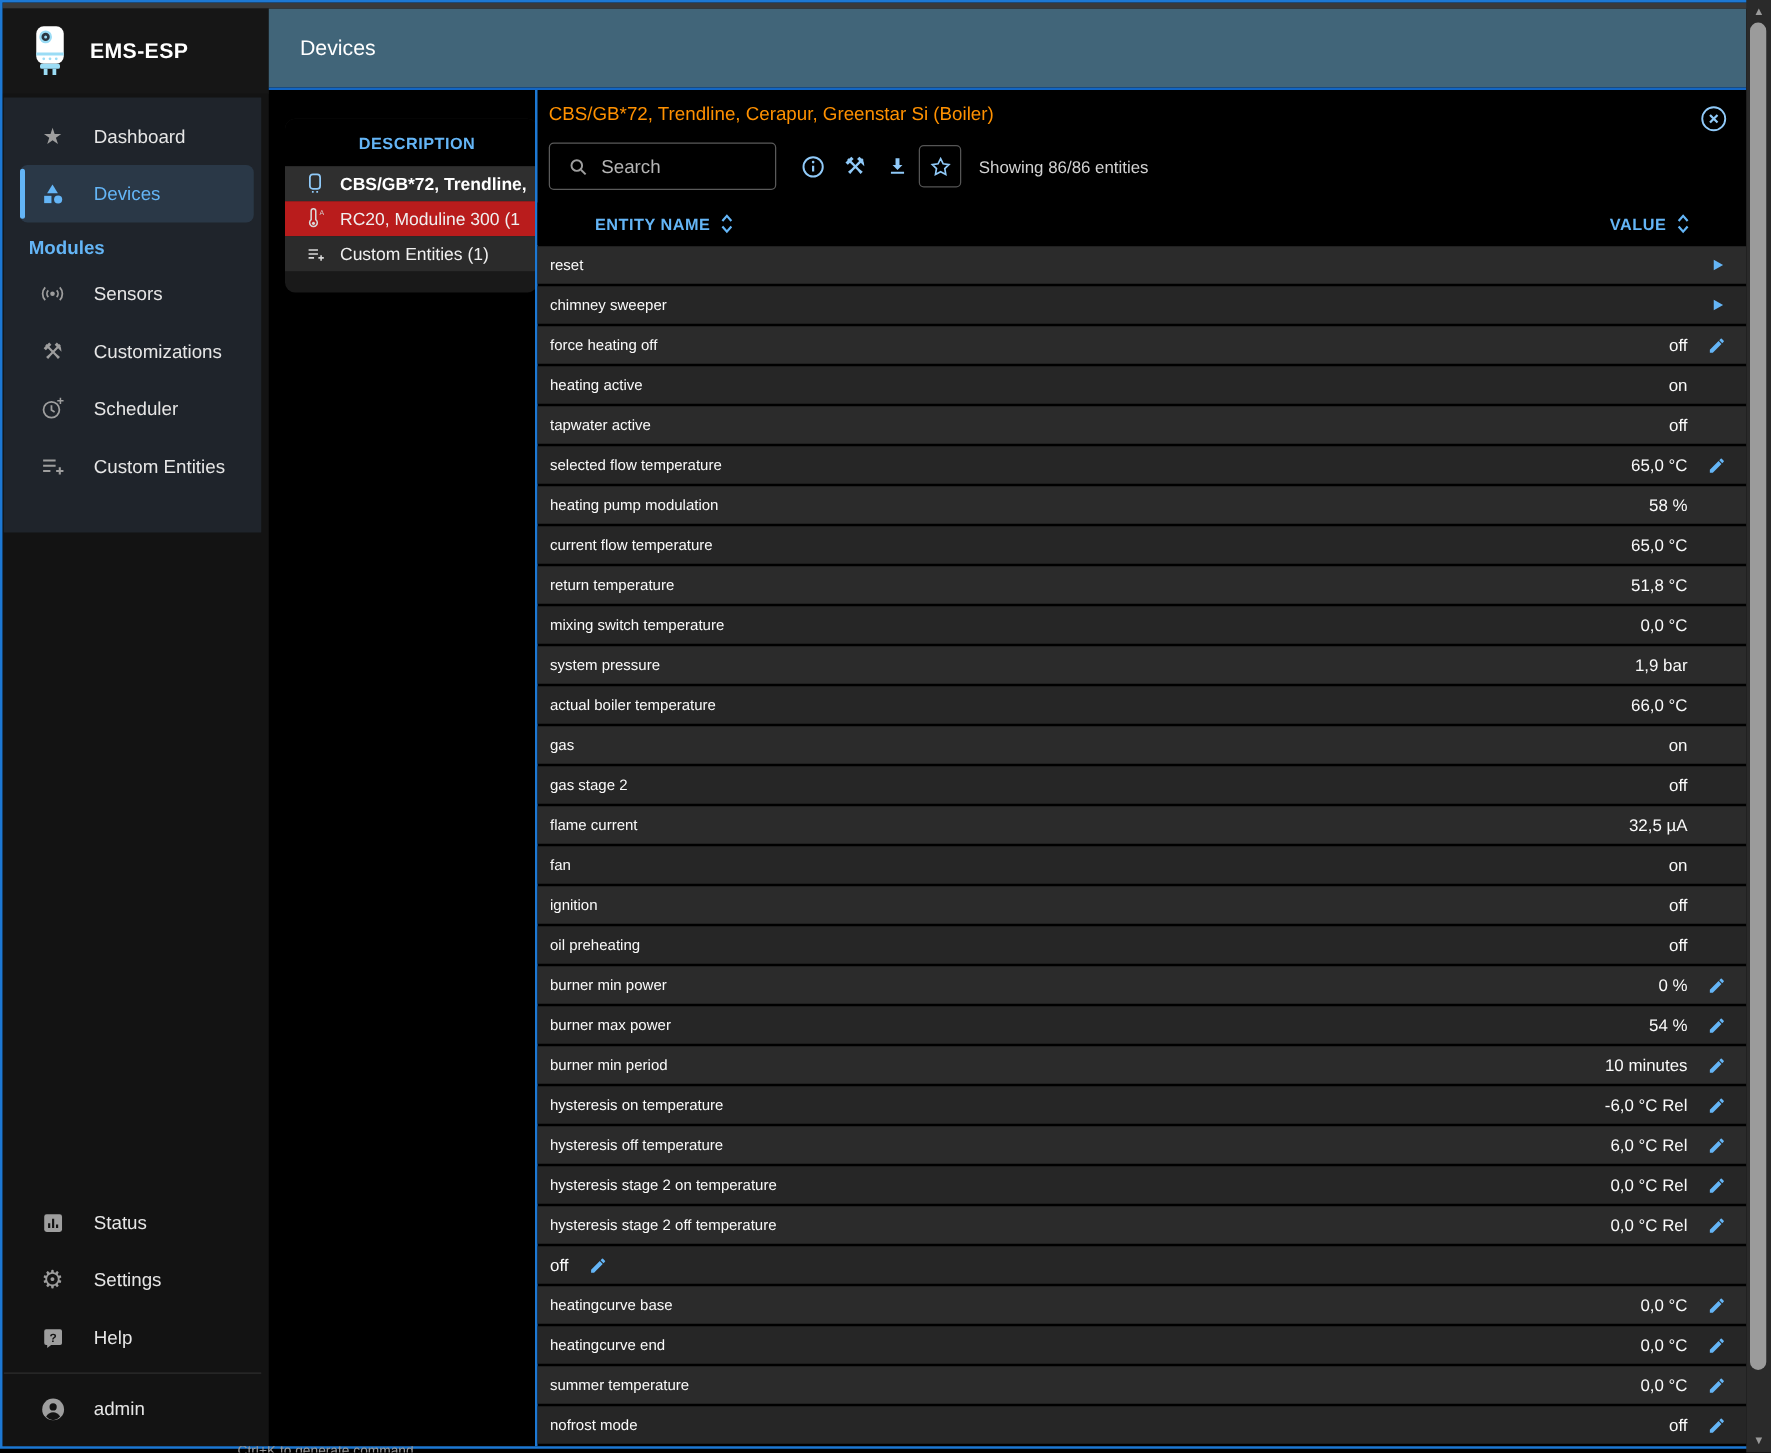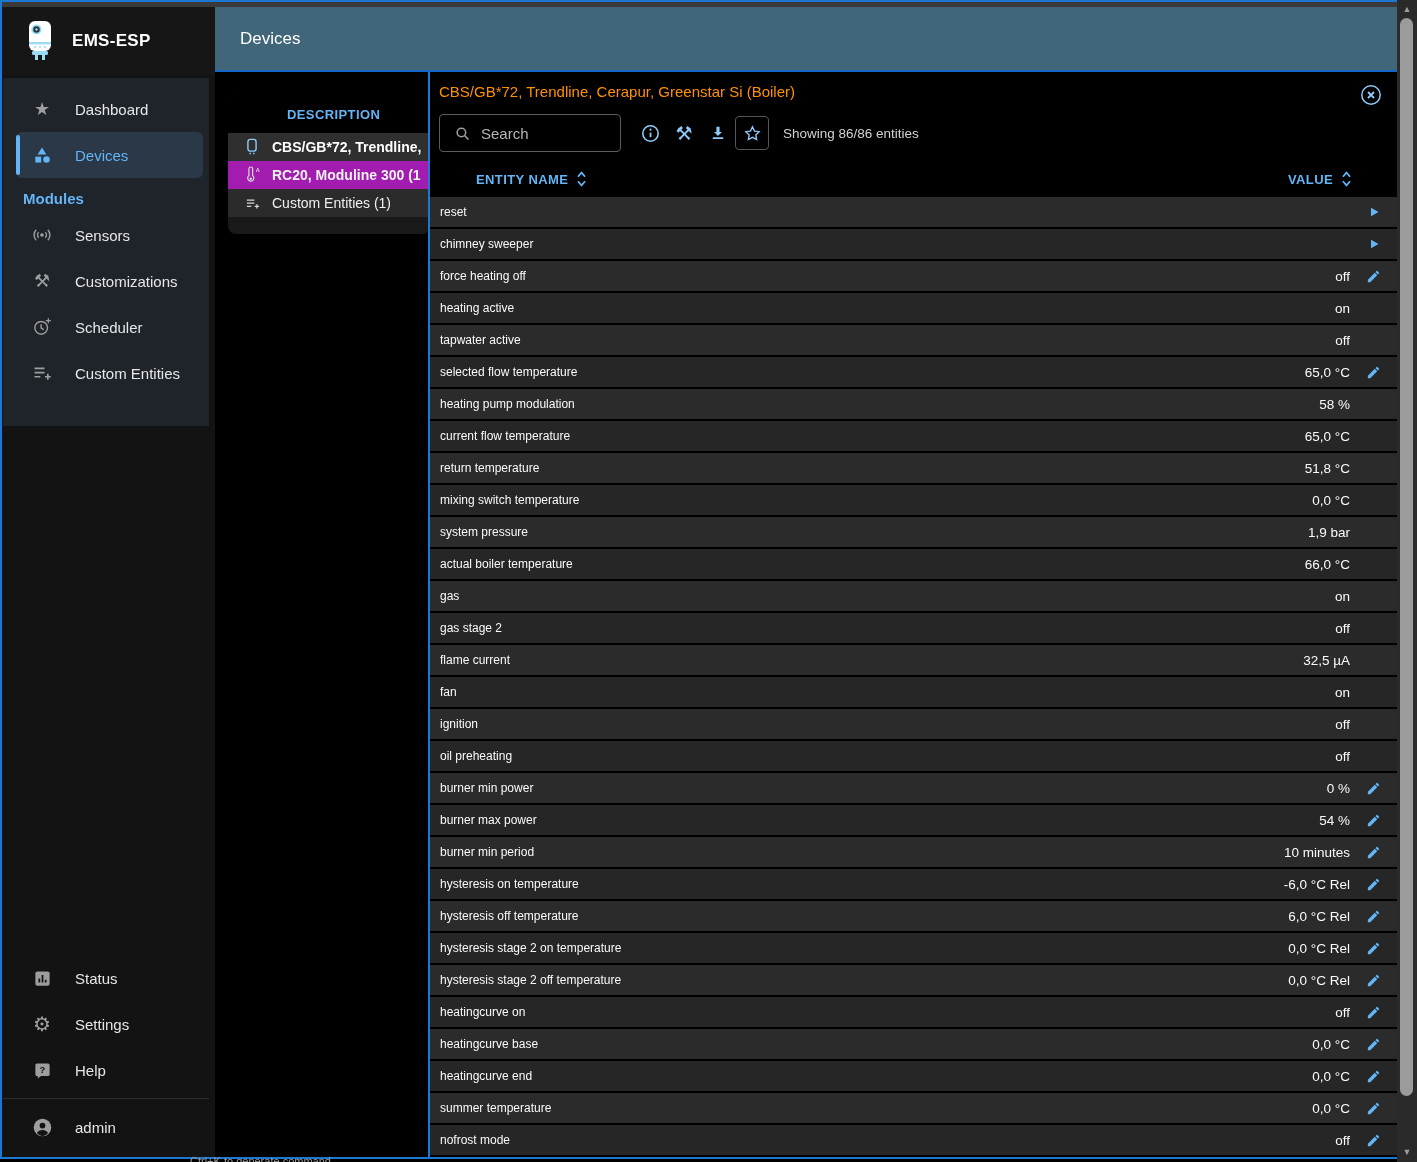--- a/index.html
+++ b/index.html
@@ -36,21 +36,21 @@
 
   
   #device-card { left:228px; top:95px; width:202px; height:139px; background:#191919;
                  border-radius:8px; overflow:hidden; z-index:5; }
   #device-card-header { height:38px; background:#000; display:flex; align-items:center; }
   #device-card-header span { margin-left:14px; color:#64b5f6; font-size:13px; font-weight:bold; letter-spacing:.4px;padding-left:45px; }
   .device-row { height:28px; display:flex; align-items:center; white-space:nowrap; cursor:pointer; }
   .device-row .d-icon { width:16px; margin-left:16px; display:flex; justify-content:center; }
   .device-row .d-label { margin-left:12px; color:#f0f0f0; font-size:14px; }
   .device-row.r0 { background:#2f2f2f; } .device-row.r0 .d-label { font-weight:bold; color:#fff; }
-  .device-row.r1 { background:#a21caf;font-weight:bold; }
+  .device-row.r1 { background:#b91c1c; }
   .device-row.r2 { background:#2b2b2b; }
 
   
   #app-header { left:215px; top:7px; width:1182px; height:63px; background:#416579; display:flex; align-items:center; z-index:4; }
   #page-title { margin-left:25px; color:#fff; font-size:17px; }
   #header-underline { left:215px; top:70px; width:1182px; height:2px; background:#1366c4; z-index:9; }
 
   
   #panel { left:428px; top:72px; width:969px; height:1085px; background:#000;
            border-left:2px solid #1d78d3; z-index:10; }
@@ -462,21 +462,20 @@
       <div class="t-row">
         <span class="t-name">hysteresis stage 2 off temperature</span>
         <span class="t-value">0,0 °C Rel</span>
         <span class="t-action">
           <svg width="15" height="15" viewBox="0 0 24 24" fill="#64b5f6">
     <path d="M3 17.2V21h3.8L17.9 9.9l-3.8-3.8zM20.7 7.1a1 1 0 0 0 0-1.4l-2.4-2.4a1 1 0 0 0-1.4 0l-1.8 1.8 3.8 3.8z"></path>
   </svg>
         </span>
       </div>
       <div class="t-row alt">
-        <span class="t-name">heatingcurve on</span>
         <span class="t-value">off</span>
         <span class="t-action">
           <svg width="15" height="15" viewBox="0 0 24 24" fill="#64b5f6">
     <path d="M3 17.2V21h3.8L17.9 9.9l-3.8-3.8zM20.7 7.1a1 1 0 0 0 0-1.4l-2.4-2.4a1 1 0 0 0-1.4 0l-1.8 1.8 3.8 3.8z"></path>
   </svg>
         </span>
       </div>
       <div class="t-row">
         <span class="t-name">heatingcurve base</span>
         <span class="t-value">0,0 °C</span>

